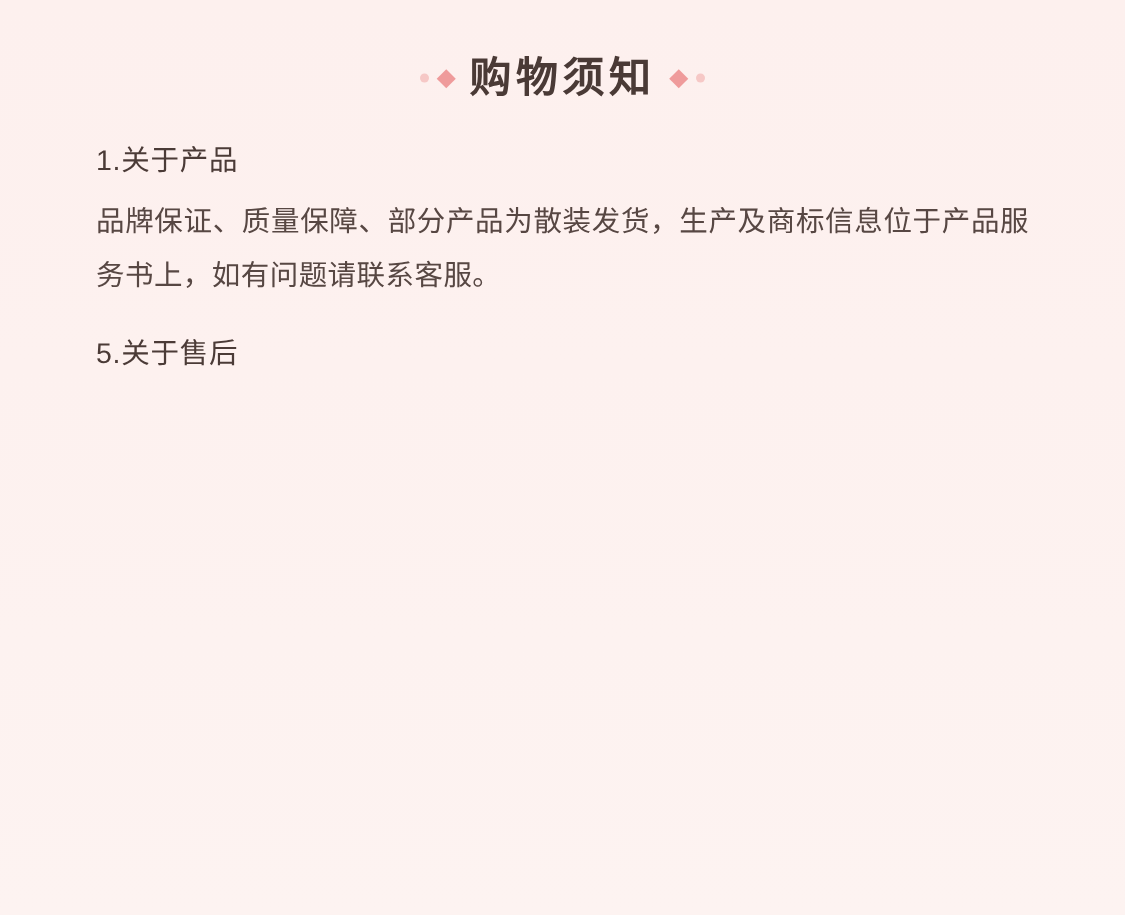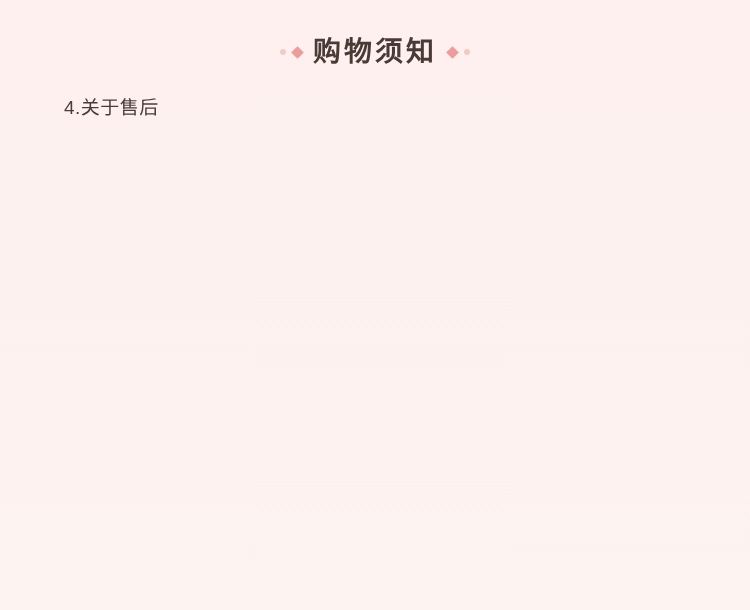--- a/index.html
+++ b/index.html
@@ -104,22 +104,26 @@
     </span>
     <span class="title-text">购物须知</span>
     <span class="deco">
       <span class="diamond"></span>
       <span class="dot small"></span>
     </span>
   </div>
 
   <div class="content">
 
+    <div class="section">
+      <h2 class="section-heading">1.关于产品</h2>
+      <p class="section-body">品牌保证、质量保障、部分产品为散装发货，生产及商标信息位于产品服务书上，如有问题请联系客服。</p>
+    </div>
 
     <div class="section">
     </div>
 
     <div class="section">
-      <h2 class="section-heading">4.关于售后</h2>
+      <h2 class="section-heading">5.关于售后</h2>
     </div>
 
   </div>
 </div>
 
 </body></html>

